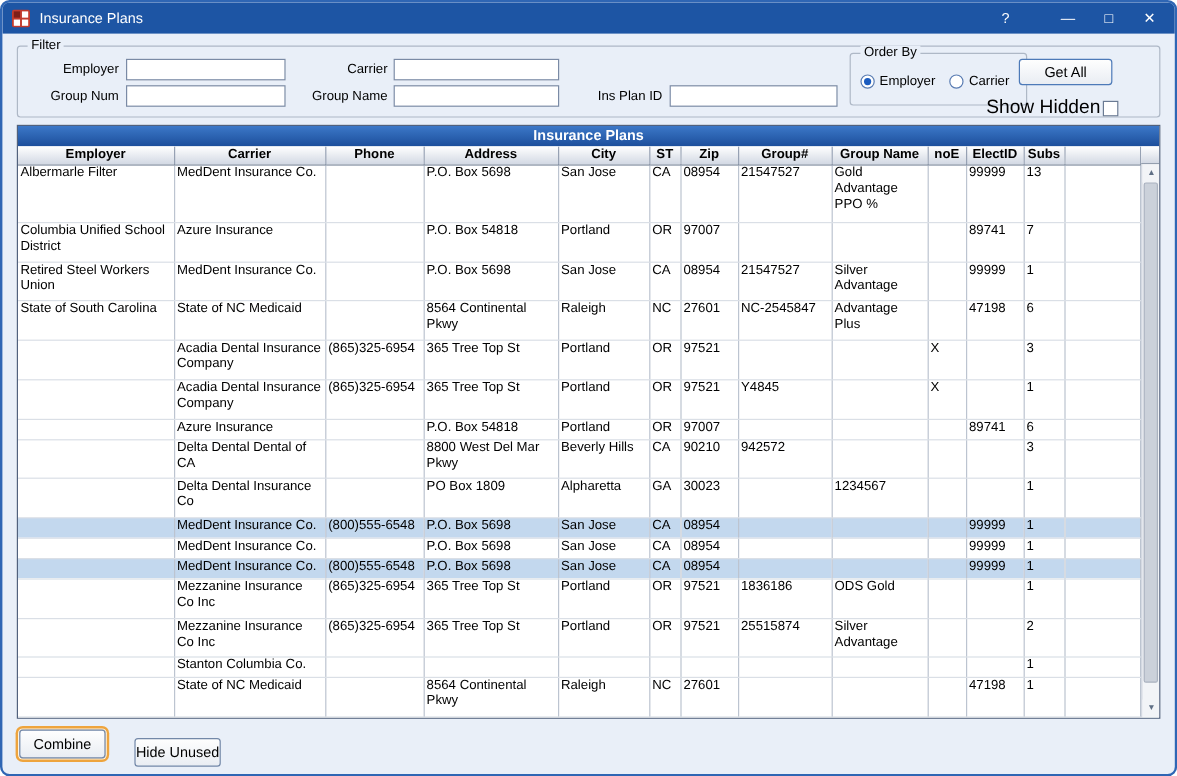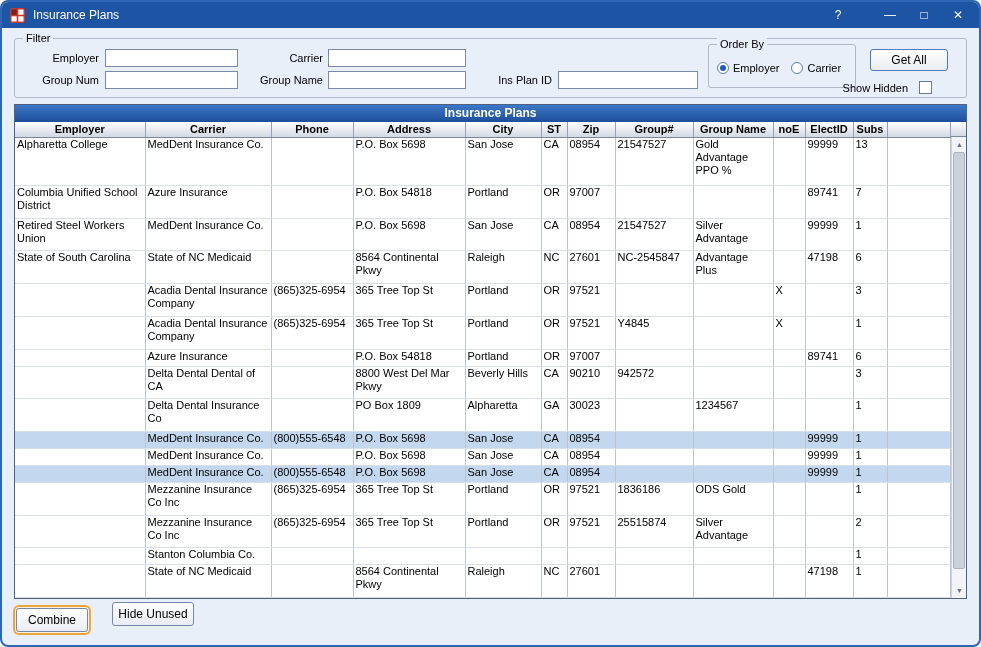--- a/index.html
+++ b/index.html
@@ -42,24 +42,24 @@
   .orderby .gb-label { background: #e9eff8; }
   .radio-row { position: absolute; left: 8px; top: 17px; display: flex; gap: 12px; }
   .radio-opt { display: flex; align-items: center; gap: 4px; font-size: 11px; }
   .radio { width: 12px; height: 12px; border: 1px solid #5b7db3; border-radius: 50%;
            background: #fff; position: relative; display: inline-block; }
   .radio.on::after { content: ""; position: absolute; inset: 2px; border-radius: 50%;
                      background: #1b5cc0; }
 
   .btn { font-size: 12px; background: linear-gradient(#fefefe, #e9edf3);
          border: 1px solid #7388a8; border-radius: 3px; color: #000; cursor: default; }
-  .getall { position: absolute; left: 855px; top: 10px; width: 78px; height: 22px;
+  .getall { position: absolute; left: 834px; top: 10px; width: 78px; height: 22px;
             border-color: #4d7ab8; }
   .showhidden { position: absolute; right: 34px; top: 42px; display: flex;
-                align-items: flex-end; gap: 11px; font-size: 11px; }
+                align-items: center; gap: 2px; font-size: 16px; }
   .checkbox { width: 13px; height: 13px; border: 1px solid #6a7a93; background: #fff;
               display: inline-block; }
 
   
   .grid { margin: 0 12px; flex: 1 1 auto; border: 1px solid #51617d; background: #fff;
           display: flex; flex-direction: column; overflow: hidden; }
   .grid-title { height: 17px; background: linear-gradient(#3c78c8, #1c4e9b); color: #fff;
                 font-size: 12px; font-weight: bold; text-align: center; line-height: 16px;
                 flex: 0 0 auto; }
   .grid-main { flex: 1 1 auto; position: relative; overflow: hidden; background: #fff; }
@@ -85,21 +85,21 @@
   .scroll-btn.up { top: 0; }
   .scroll-btn.down { bottom: 0; }
   .scroll-thumb { position: absolute; left: 1px; right: 1px; top: 15px;
                   height: calc(100% - 44px); background: #cbd1da;
                   border: 1px solid #aab2bf; border-radius: 2px; }
 
   
   .footer { height: 46px; flex: 0 0 auto; position: relative; padding-left: 44px; }
   .combine { position: absolute; left: 14px; top: 9px; width: 72px; height: 24px;
              box-shadow: 0 0 0 1px #fdf4e3, 0 0 0 3px #eea43d; }
-  .hideunused { position: absolute; left: 110px; top: 3px; width: 82px; height: 24px; }
+  .hideunused { position: absolute; left: 110px; top: 16px; width: 72px; height: 24px; }
 </style>
 </head>
 <body>
 
 <div class="window">
 
   <div class="titlebar">
     <svg class="app-icon" viewBox="0 0 15 15">
       <rect x="0" y="0" width="15" height="15" rx="2" fill="#c23b2e"></rect>
       <rect x="1.5" y="1.5" width="5.2" height="5.2" fill="#7e1f18"></rect>
@@ -184,21 +184,21 @@
               <th>Group#</th>
               <th>Group Name</th>
               <th>noE</th>
               <th>ElectID</th>
               <th>Subs</th>
               <th></th>
             </tr>
         </thead>
         <tbody>
             <tr>
-              <td>Alpharetta College</td>
+              <td>Albermarle Filter</td>
               <td>MedDent Insurance Co.</td>
               <td></td>
               <td>P.O. Box 5698</td>
               <td>San Jose</td>
               <td>CA</td>
               <td>08954</td>
               <td>21547527</td>
               <td>Gold Advantage PPO %</td>
               <td></td>
               <td>99999</td>

